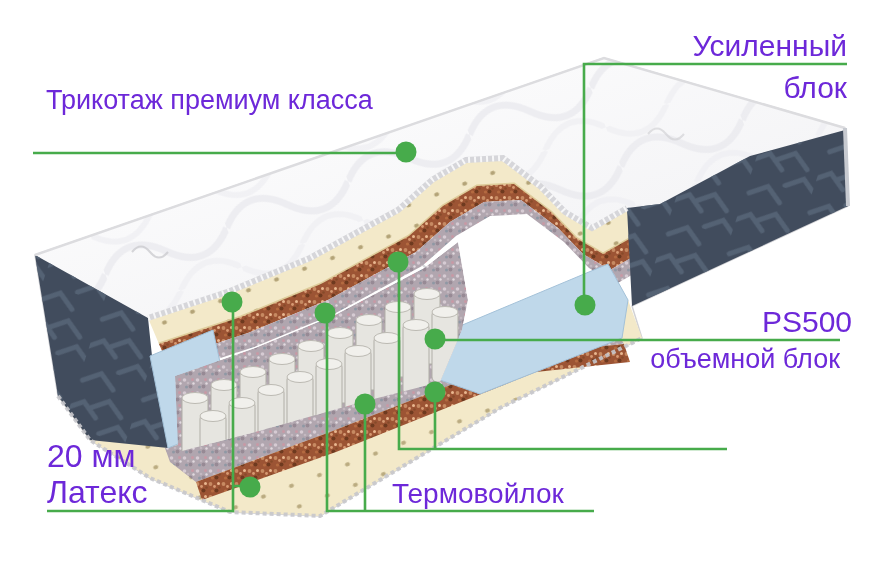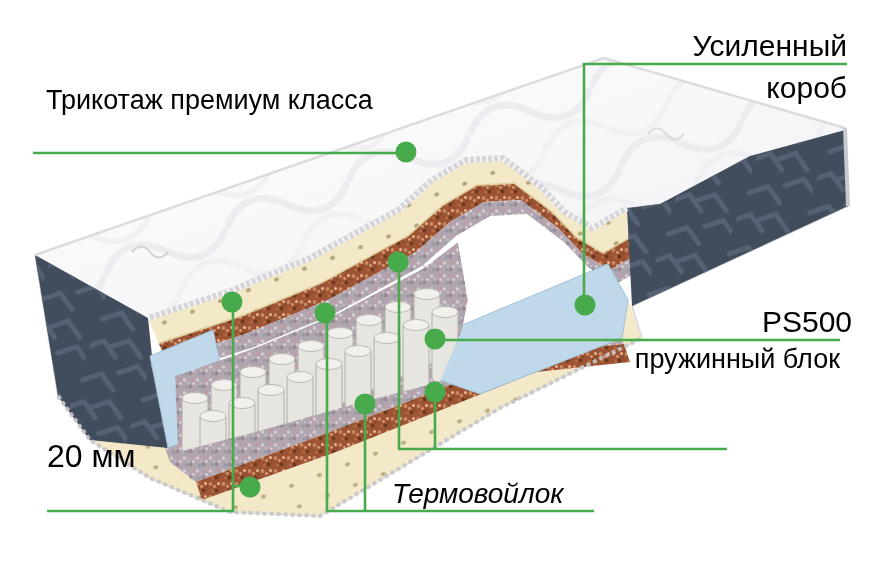--- a/index.html
+++ b/index.html
@@ -1,29 +1,29 @@
 <!DOCTYPE html>
 <html><head>
 <meta charset="utf-8">
 <style>
   html,body{margin:0;padding:0;background:#ffffff;}
   .stage{
     position:relative;width:880px;height:571px;background:#ffffff;overflow:hidden;
     font-family:"Liberation Sans","DejaVu Sans",sans-serif;
   }
   .stage svg{position:absolute;left:0;top:0;}
-  .lbl{position:absolute;color:#000000;white-space:nowrap;}
+  .lbl{position:absolute;color:#6d28d9;white-space:nowrap;}
   .lbl.right{text-align:right;}
   #lbl-knit{left:46px;top:84px;font-size:27px;line-height:33px;}
   #lbl-box-1{right:33px;top:29px;font-size:30px;}
   #lbl-box-2{right:33px;top:71px;font-size:30px;}
   #lbl-ps-1{right:28px;top:305px;font-size:30px;}
   #lbl-ps-2{right:40px;top:344px;font-size:27px;}
   #lbl-coco{right:153px;top:415px;font-size:28px;}
-  #lbl-felt{left:392px;top:478px;font-size:28px;font-style:italic;}
+  #lbl-felt{left:392px;top:478px;font-size:28px;}
   #lbl-latex{left:47px;top:438px;font-size:32px;line-height:36px;}
 </style>
 </head>
 <body>
 
 <div class="stage">
 
 <svg width="880" height="571" viewBox="0 0 880 571">
   <defs>
     <linearGradient id="qg" x1="0" y1="0" x2="1" y2="1">
@@ -165,25 +165,26 @@
     <circle cx="232" cy="302" r="10.5"></circle>
     <circle cx="250" cy="487" r="10.5"></circle>
   </g>
 </svg>
 
   <div class="lbl" id="lbl-knit">
     <div>Трикотаж премиум класса</div>
   </div>
 
   <div class="lbl right" id="lbl-box-1">Усиленный</div>
-  <div class="lbl right" id="lbl-box-2">короб</div>
+  <div class="lbl right" id="lbl-box-2">блок</div>
 
   <div class="lbl right" id="lbl-ps-1">PS500</div>
-  <div class="lbl right" id="lbl-ps-2">пружинный блок</div>
+  <div class="lbl right" id="lbl-ps-2">объемной блок</div>
 
 
   <div class="lbl" id="lbl-felt">Термовойлок</div>
 
   <div class="lbl" id="lbl-latex">
     <div>20 мм</div>
+    <div>Латекс</div>
   </div>
 
 </div>
 
 </body></html>

